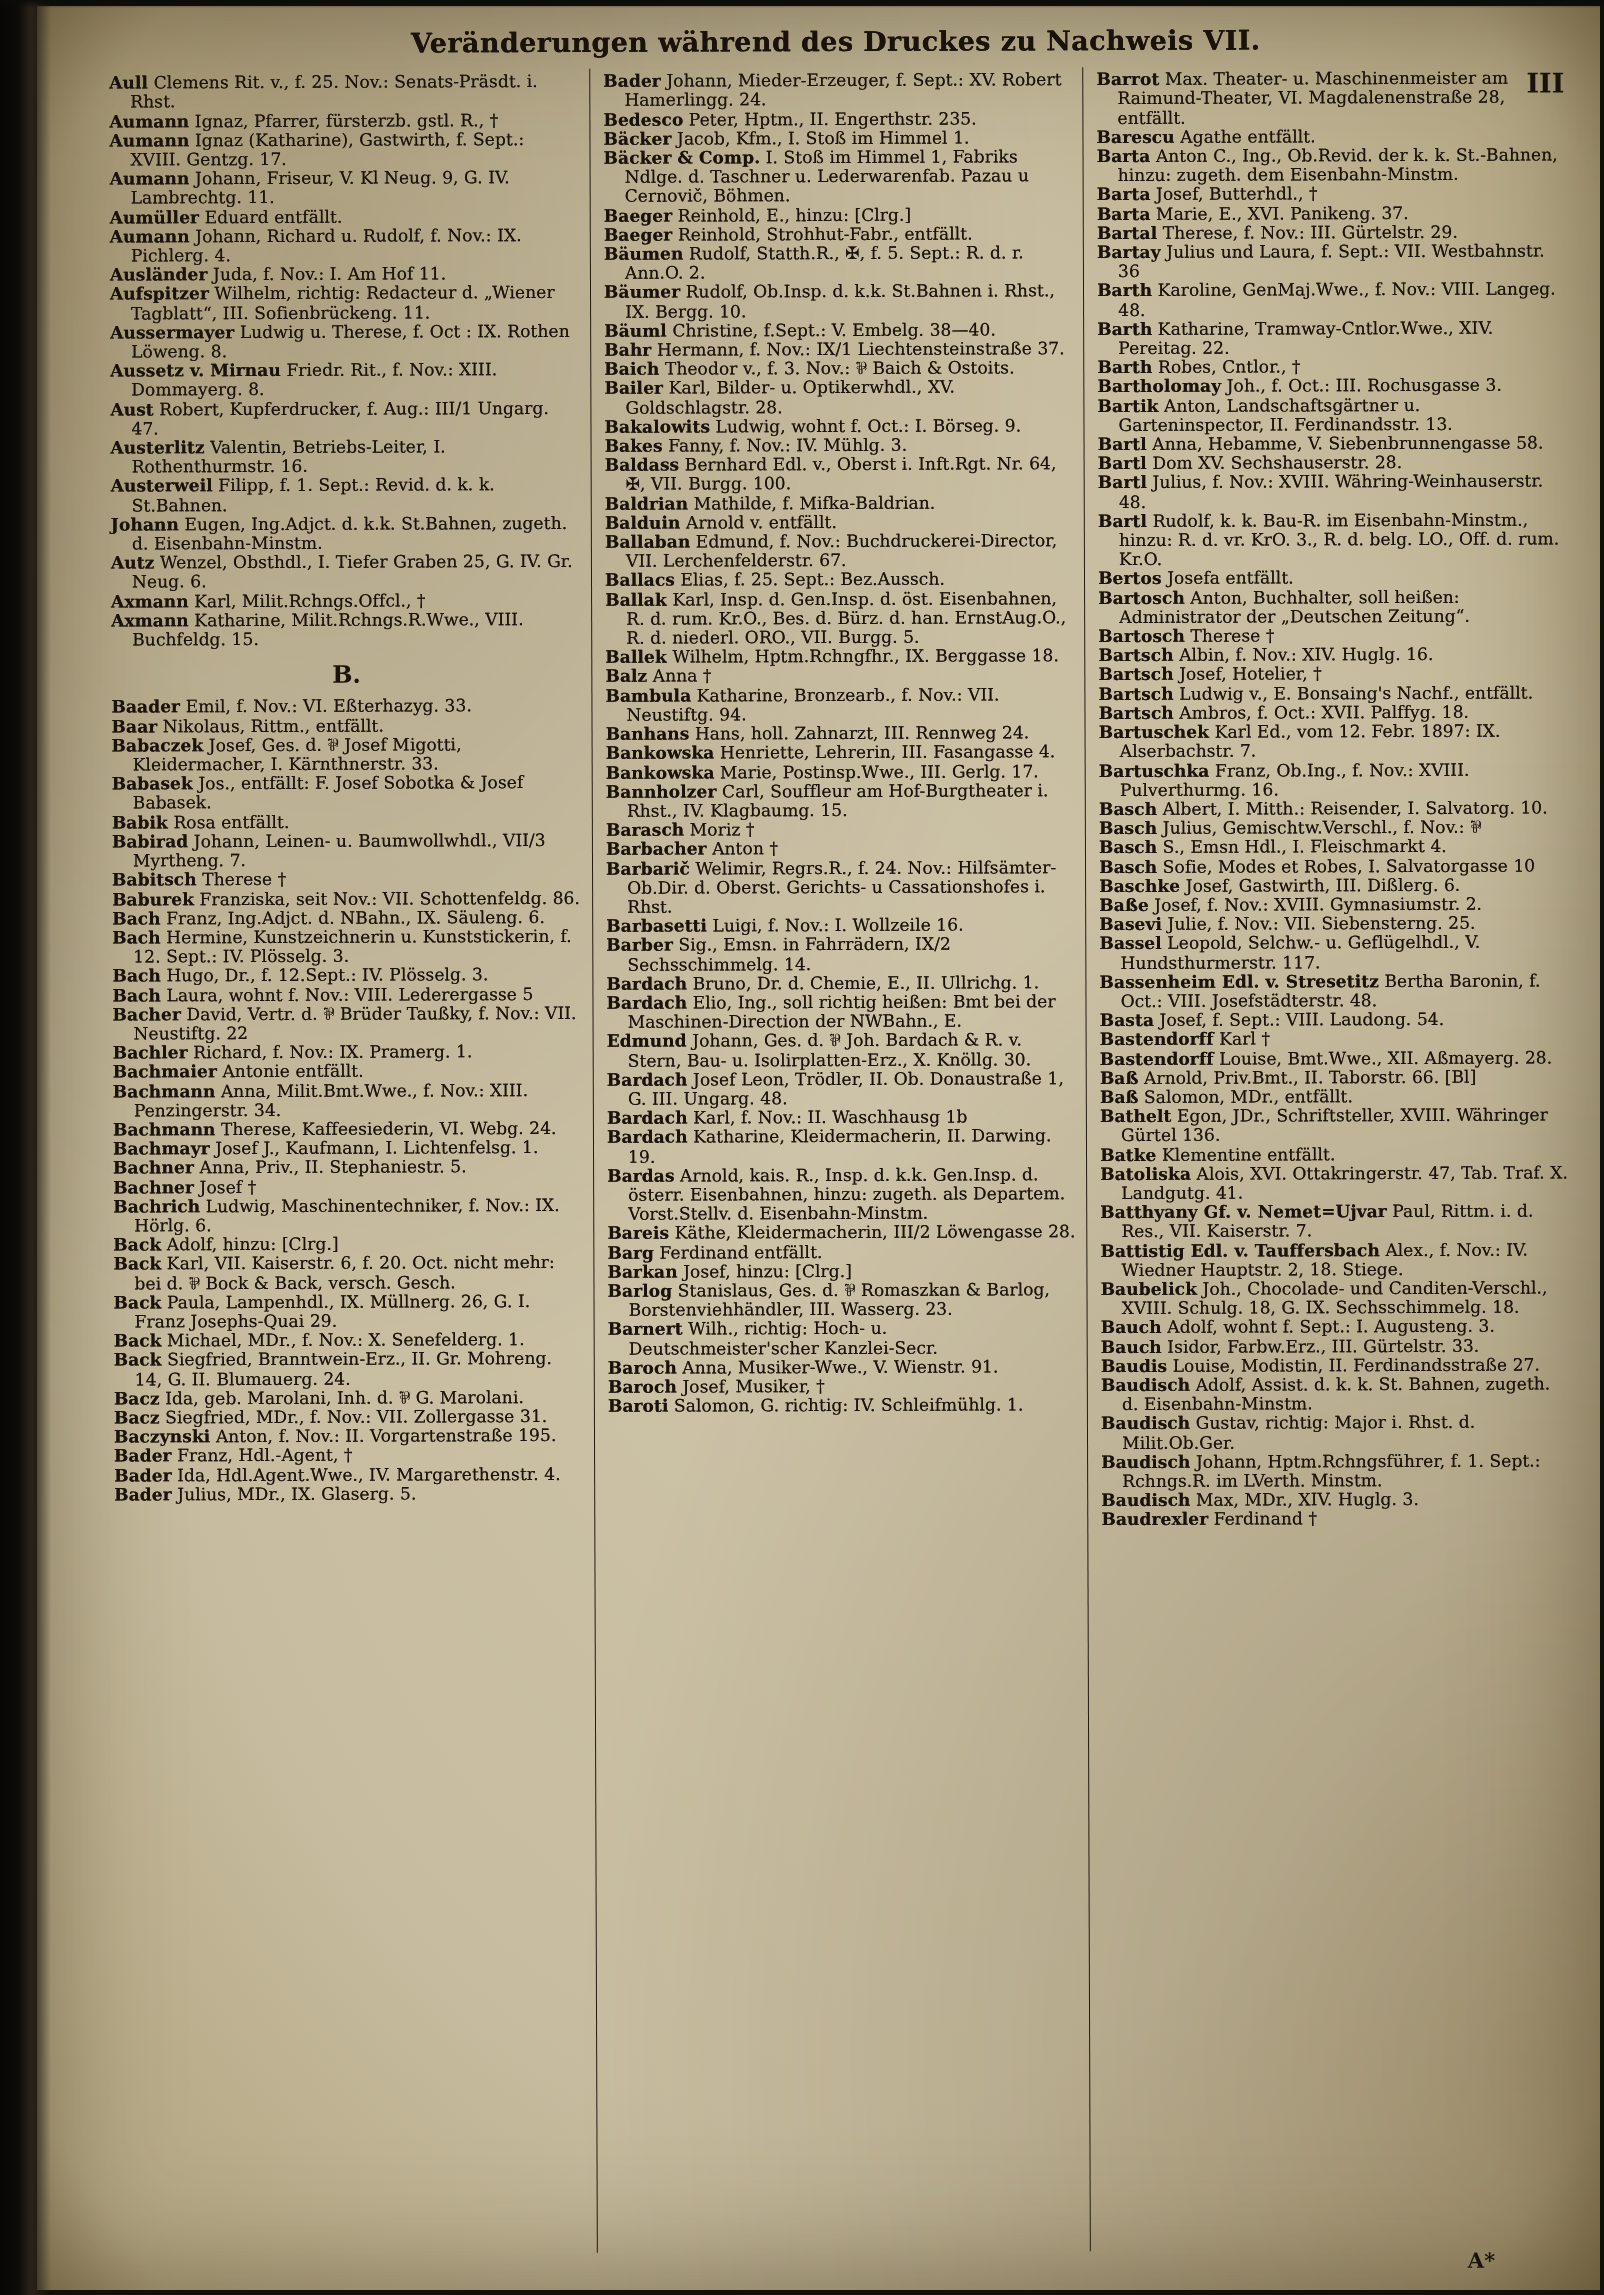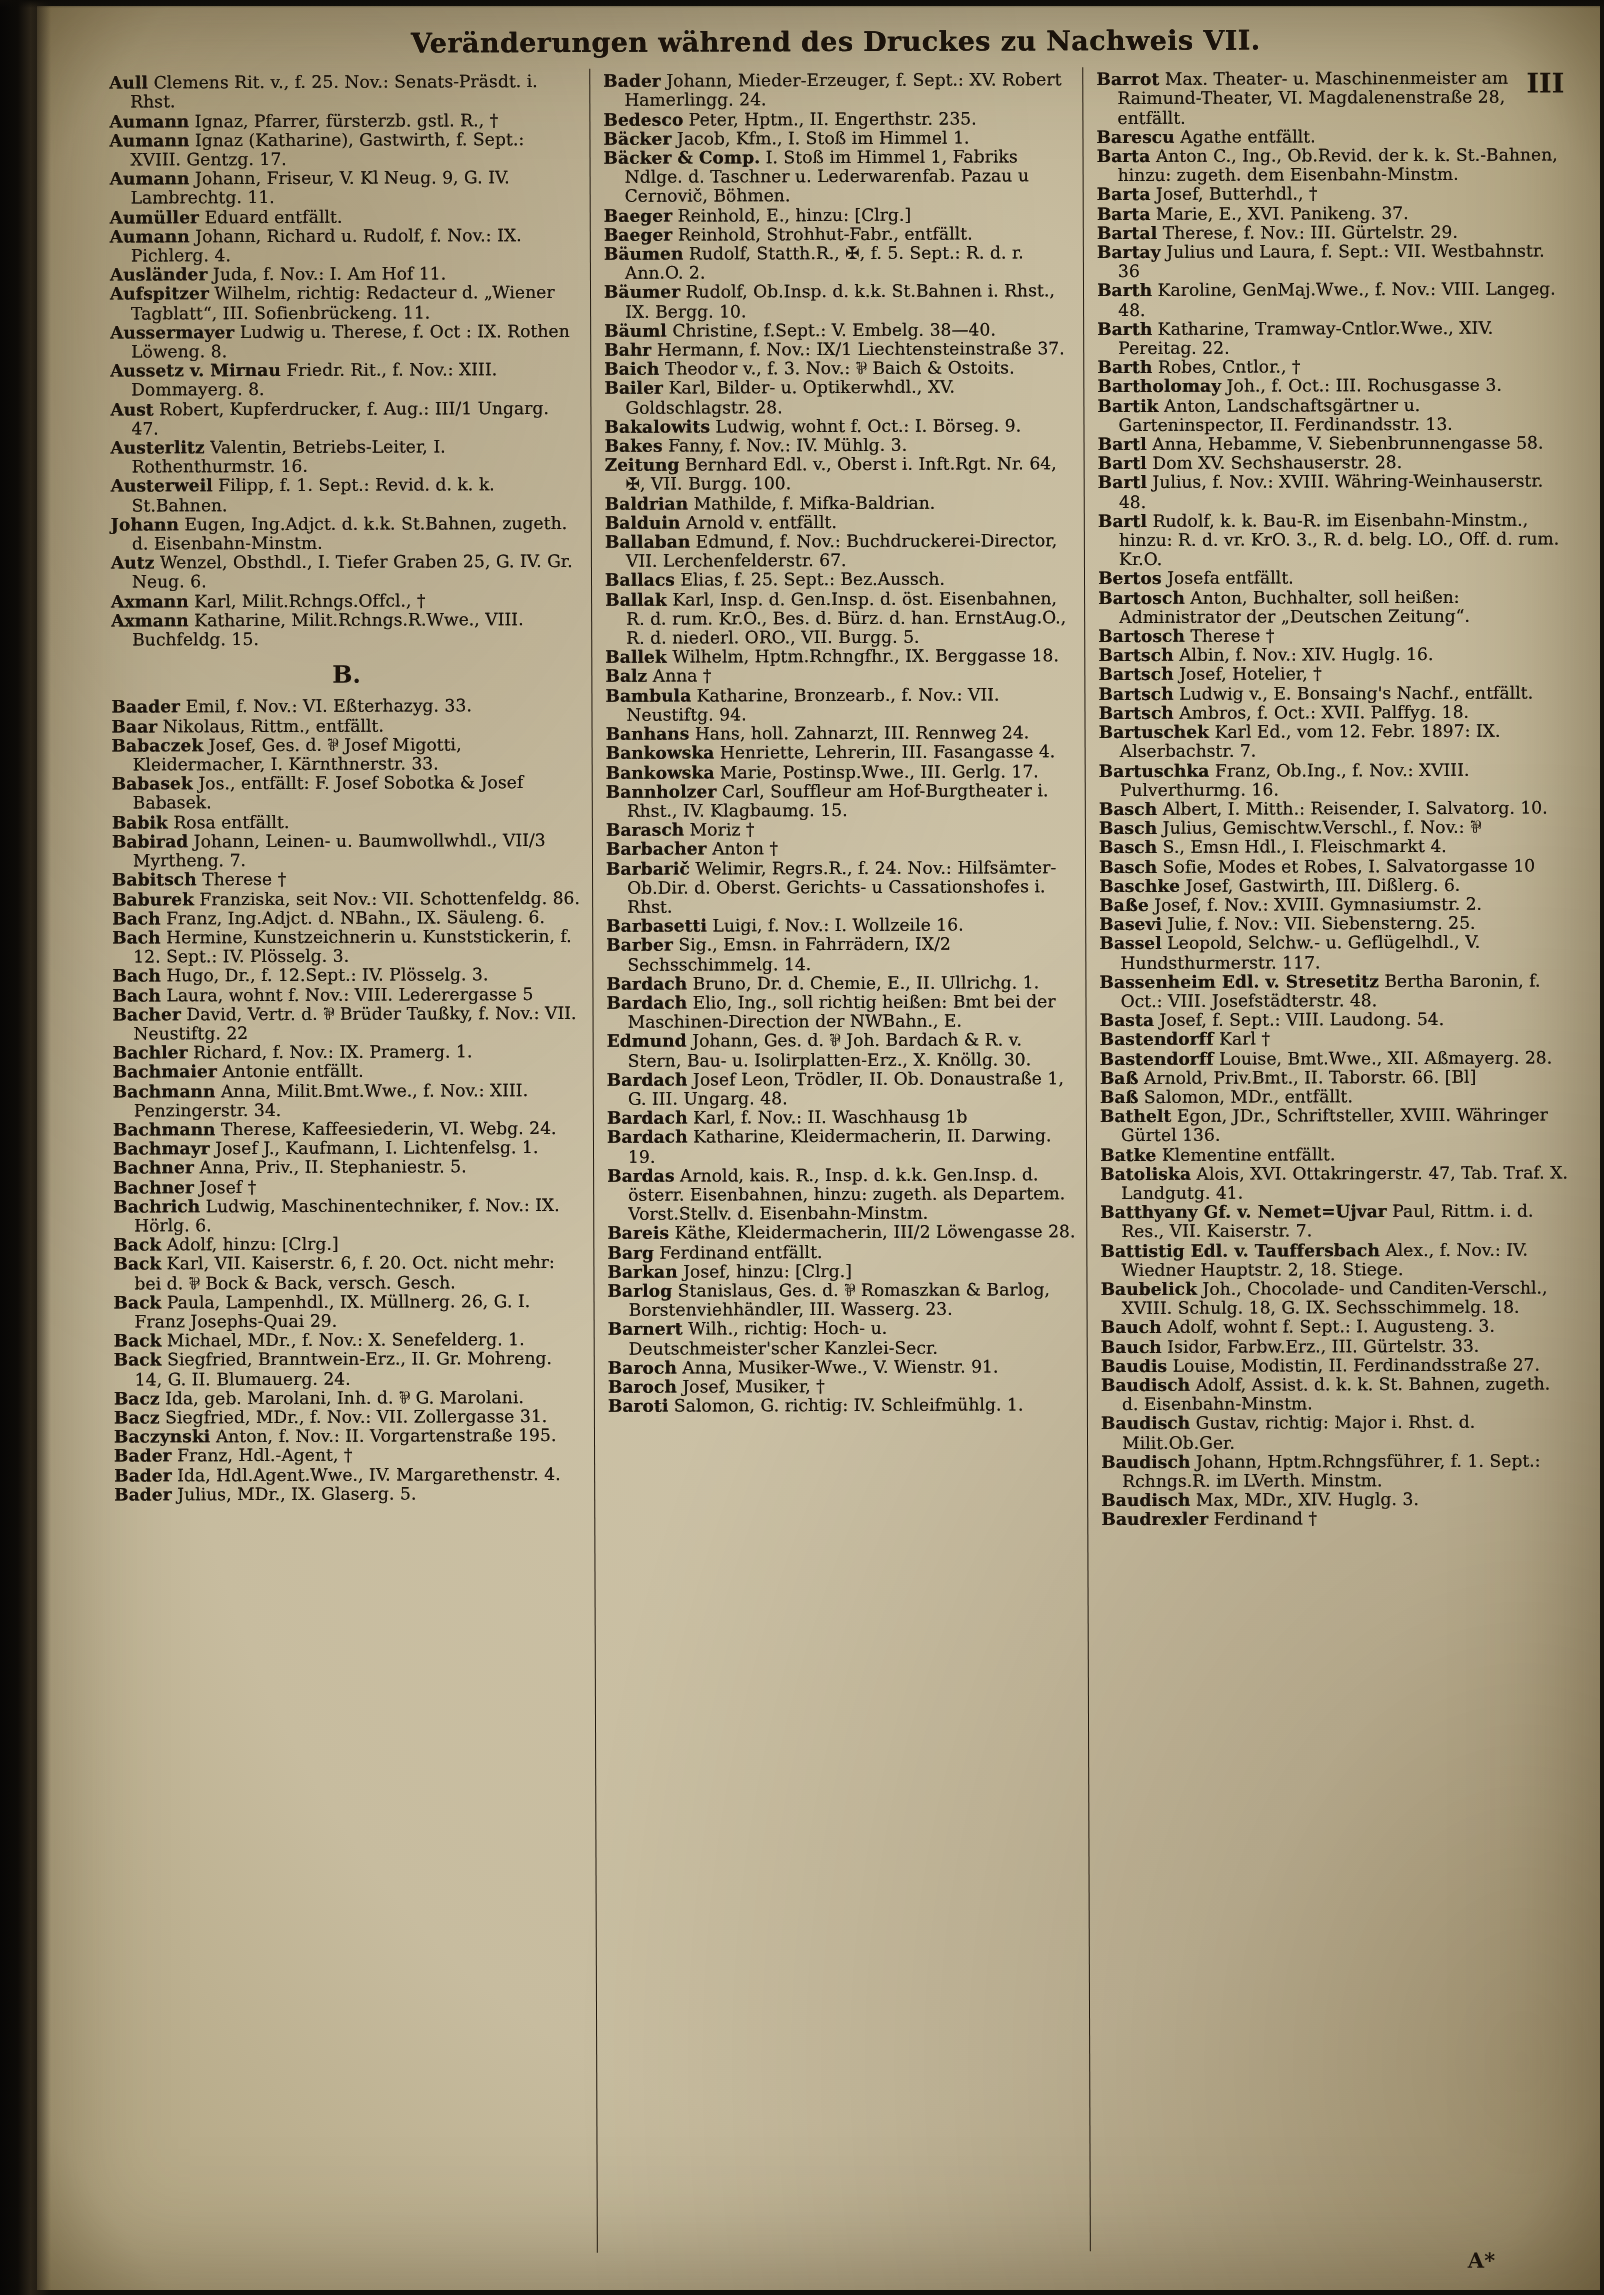--- a/index.html
+++ b/index.html
@@ -146,21 +146,21 @@
           <p class="entry"><span class="nm">Baeger</span> <span>Reinhold, E., hinzu: [Clrg.]</span></p>
           <p class="entry"><span class="nm">Baeger</span> <span>Reinhold, Strohhut-Fabr., entfällt.</span></p>
           <p class="entry"><span class="nm">Bäumen</span> <span>Rudolf, Statth.R., ✠, f. 5. Sept.: R. d. r. Ann.O. 2.</span></p>
           <p class="entry"><span class="nm">Bäumer</span> <span>Rudolf, Ob.Insp. d. k.k. St.Bahnen i. Rhst., IX. Bergg. 10.</span></p>
           <p class="entry"><span class="nm">Bäuml</span> <span>Christine, f.Sept.: V. Embelg. 38—40.</span></p>
           <p class="entry"><span class="nm">Bahr</span> <span>Hermann, f. Nov.: IX/1 Liechtensteinstraße 37.</span></p>
           <p class="entry"><span class="nm">Baich</span> <span>Theodor v., f. 3. Nov.: ⅌ Baich &amp; Ostoits.</span></p>
           <p class="entry"><span class="nm">Bailer</span> <span>Karl, Bilder- u. Optikerwhdl., XV. Goldschlagstr. 28.</span></p>
           <p class="entry"><span class="nm">Bakalowits</span> <span>Ludwig, wohnt f. Oct.: I. Börseg. 9.</span></p>
           <p class="entry"><span class="nm">Bakes</span> <span>Fanny, f. Nov.: IV. Mühlg. 3.</span></p>
-          <p class="entry"><span class="nm">Zeitung</span> <span>Bernhard Edl. v., Oberst i. Inft.Rgt. Nr. 64, ✠, VII. Burgg. 100.</span></p>
+          <p class="entry"><span class="nm">Baldass</span> <span>Bernhard Edl. v., Oberst i. Inft.Rgt. Nr. 64, ✠, VII. Burgg. 100.</span></p>
           <p class="entry"><span class="nm">Baldrian</span> <span>Mathilde, f. Mifka-Baldrian.</span></p>
           <p class="entry"><span class="nm">Balduin</span> <span>Arnold v. entfällt.</span></p>
           <p class="entry"><span class="nm">Ballaban</span> <span>Edmund, f. Nov.: Buchdruckerei-Director, VII. Lerchenfelderstr. 67.</span></p>
           <p class="entry"><span class="nm">Ballacs</span> <span>Elias, f. 25. Sept.: Bez.Aussch.</span></p>
           <p class="entry"><span class="nm">Ballak</span> <span>Karl, Insp. d. Gen.Insp. d. öst. Eisenbahnen, R. d. rum. Kr.O., Bes. d. Bürz. d. han. ErnstAug.O., R. d. niederl. ORO., VII. Burgg. 5.</span></p>
           <p class="entry"><span class="nm">Ballek</span> <span>Wilhelm, Hptm.Rchngfhr., IX. Berggasse 18.</span></p>
           <p class="entry"><span class="nm">Balz</span> <span>Anna †</span></p>
           <p class="entry"><span class="nm">Bambula</span> <span>Katharine, Bronzearb., f. Nov.: VII. Neustiftg. 94.</span></p>
           <p class="entry"><span class="nm">Banhans</span> <span>Hans, holl. Zahnarzt, III. Rennweg 24.</span></p>
           <p class="entry"><span class="nm">Bankowska</span> <span>Henriette, Lehrerin, III. Fasangasse 4.</span></p>

